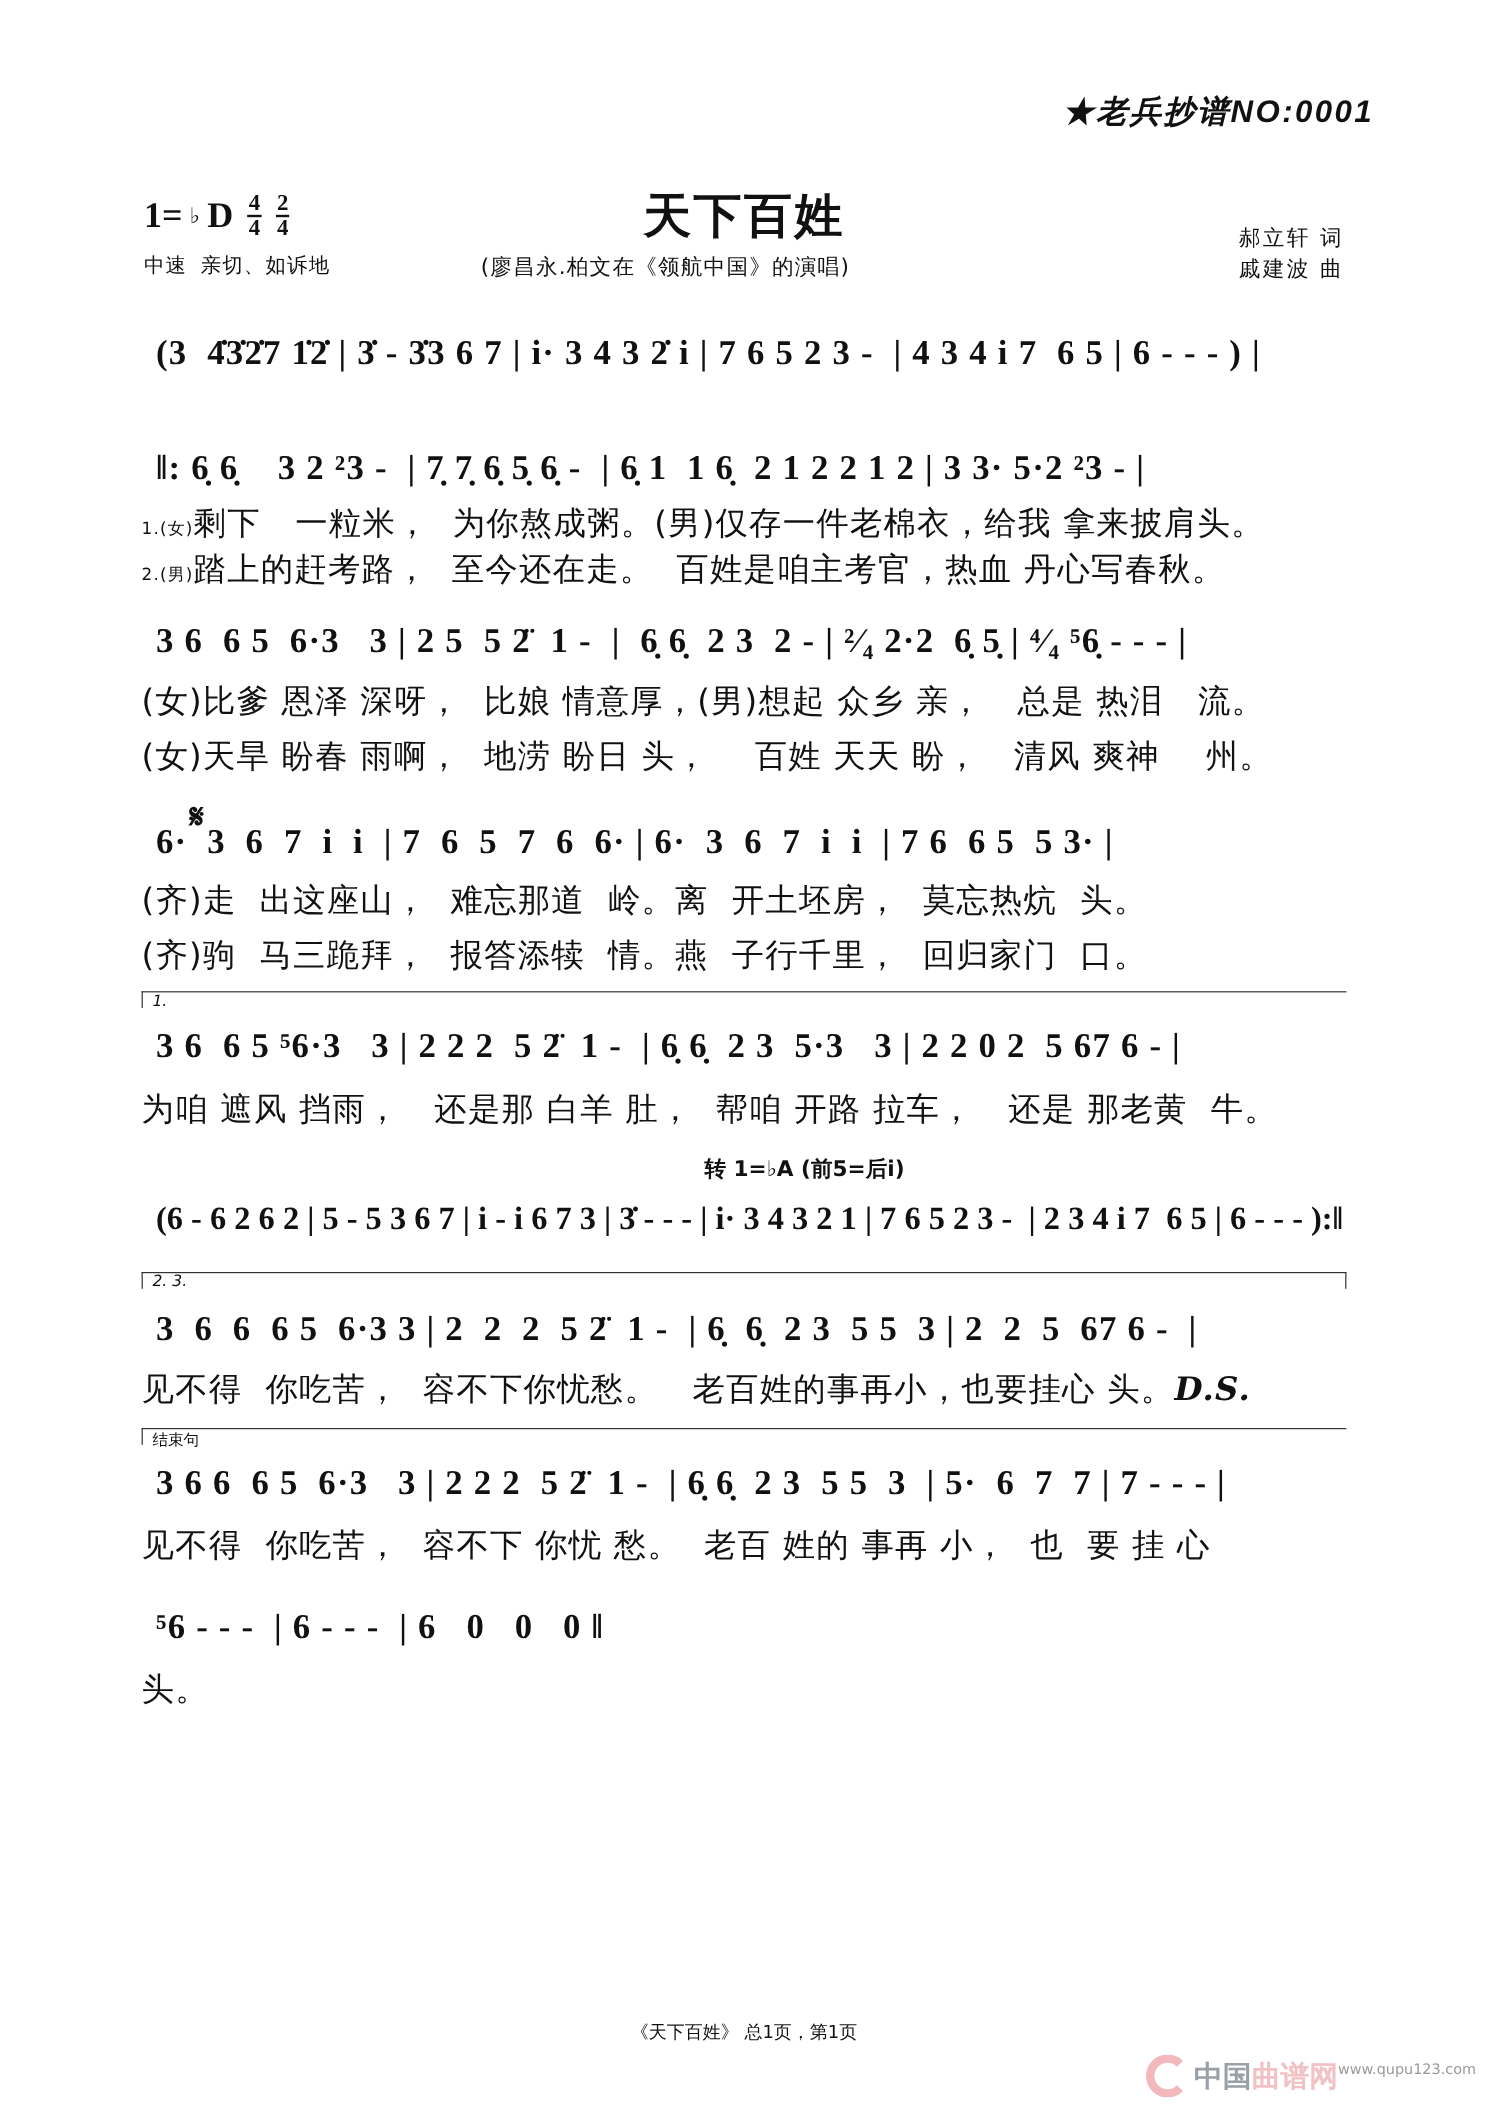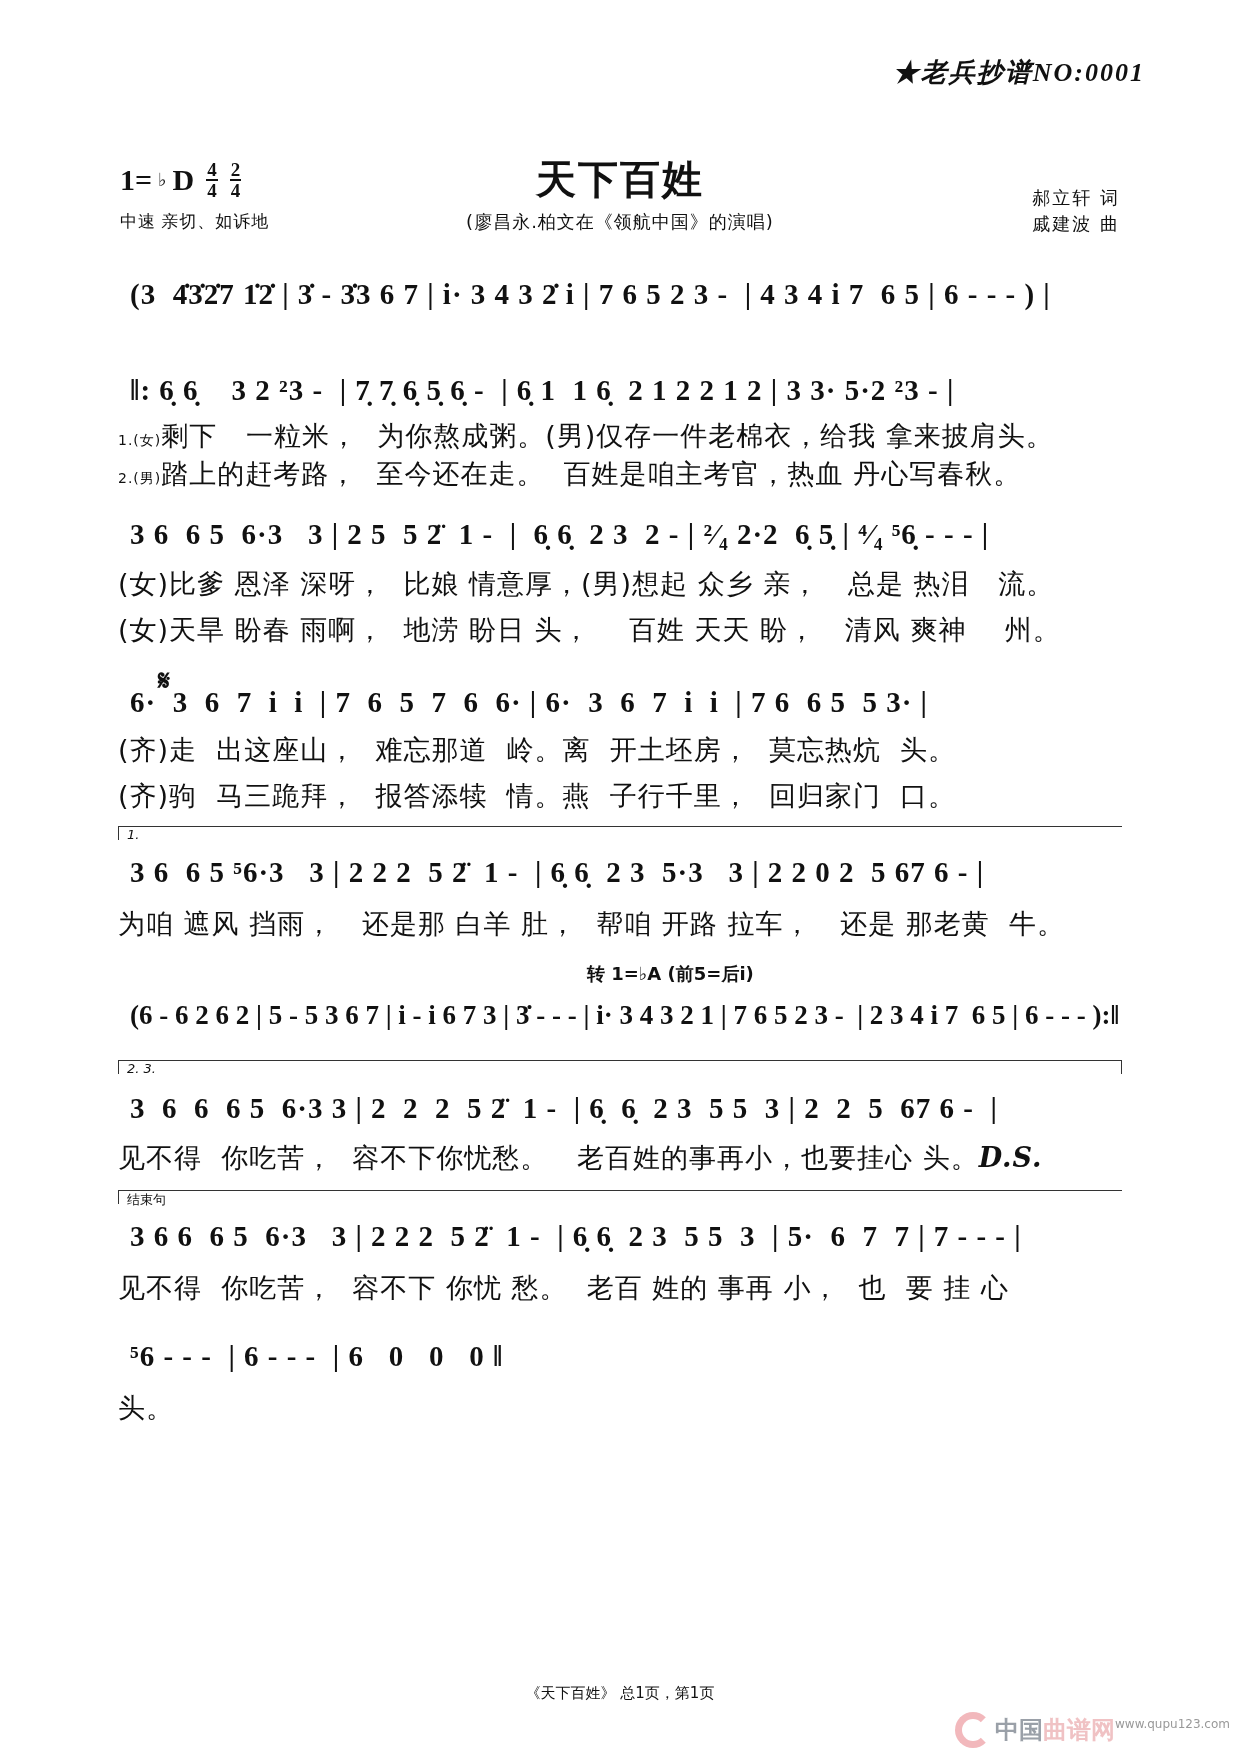--- a/index.html
+++ b/index.html
@@ -1,25 +1,25 @@
 <!DOCTYPE html>
 <html><head>
 <meta charset="utf-8">
 <style>
   html, body { margin:0; padding:0; background:#fff; }
   body { width:1240px; height:1754px; position:relative; overflow:hidden; font-family:"DejaVu Serif", serif; color:#111; }
   .abs { position:absolute; }
-  .stamp { right:95px; top:55px; font-family:Liberation Serif, serif; font-style:italic; font-weight:bold; font-size:26px; letter-spacing:2px; }
+  .stamp { right:95px; top:76px; font-family:Liberation Sans, sans-serif; font-style:italic; font-weight:bold; font-size:26px; letter-spacing:2px; }
   .key { left:120px; top:160px; font-family:"Liberation Serif", serif; font-weight:bold; font-size:30px; display:flex; align-items:center; gap:6px; }
   .key sup { font-size:18px; font-weight:normal; }
   .frac { display:inline-flex; flex-direction:column; align-items:center; font-size:19px; line-height:19px; margin-left:6px; }
   .frac span:first-child { border-bottom:2px solid #111; padding:0 1px; }
-  .tempo { left:120px; top:210px; font-family:Liberation Serif, serif; font-size:17px; letter-spacing:1px; }
+  .tempo { left:120px; top:210px; font-family:Liberation Mono, monospace; font-size:17px; letter-spacing:1px; }
   .title { left:0; width:1240px; top:152px; text-align:center; font-family:"DejaVu Sans", sans-serif; font-weight:bold; font-size:40px; letter-spacing:2px; }
-  .subtitle { left:0; width:1240px; top:210px; text-align:center; font-family:"DejaVu Sans", sans-serif; font-size:18px; letter-spacing:1px; }
+  .subtitle { left:0; width:1109px; top:210px; text-align:center; font-family:"DejaVu Sans", sans-serif; font-size:18px; letter-spacing:1px; }
   .credit { right:120px; font-family:"DejaVu Sans", sans-serif; font-size:18px; letter-spacing:2px; }
   .line { left:130px; width:1004px; font-family:"Liberation Serif", serif; font-weight:bold; font-size:29px; white-space:pre; letter-spacing:1px; }
   .lyric { left:118px; width:1020px; font-family:"DejaVu Sans", sans-serif; font-size:27px; white-space:pre; letter-spacing:1px; }
   .lyric small, .voice { font-size:14px; }
   .volta { left:118px; width:1004px; border-top:1.5px solid #333; border-left:1.5px solid #333; height:14px; font-family:"DejaVu Sans", sans-serif; font-style:italic; font-size:13px; padding-left:8px; box-sizing:border-box; }
   .volta-r { border-right:1.5px solid #333; }
   .segno { left:158px; top:664px; font-family:"DejaVu Serif", serif; font-size:28px; font-weight:bold; }
   .modulation { left:575px; top:962px; font-family:"DejaVu Sans", sans-serif; font-size:18px; font-weight:bold;margin-left:12px; }
   .ds { font-family:"DejaVu Serif", serif; font-weight:bold; font-style:italic; }
   .footer { left:0; width:1240px; top:1684px; text-align:center; font-family:"DejaVu Sans", sans-serif; font-size:15px; }

